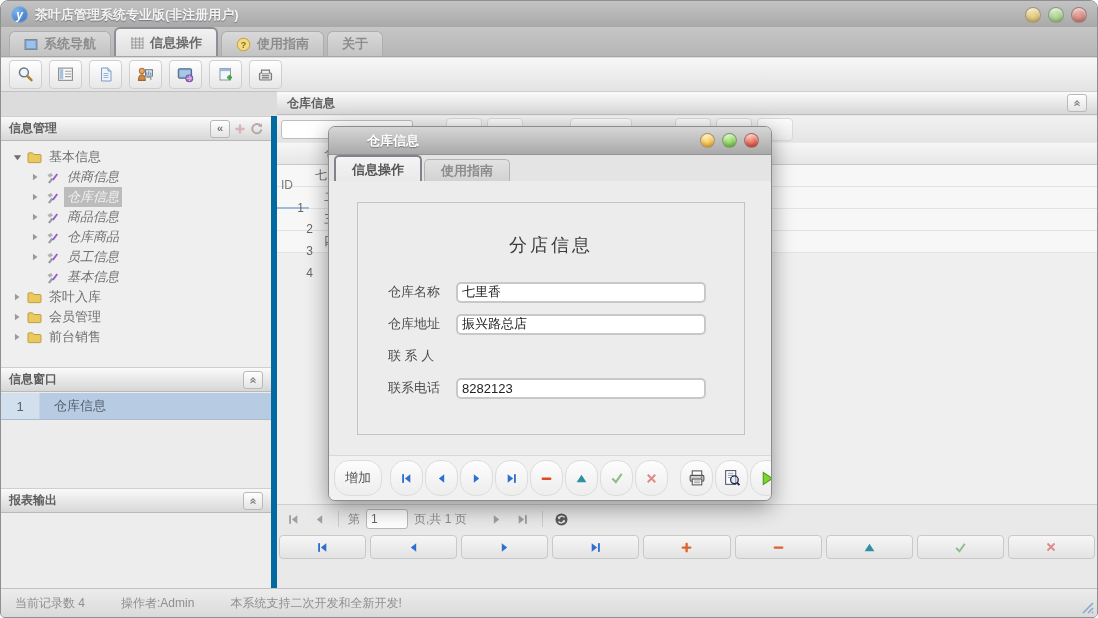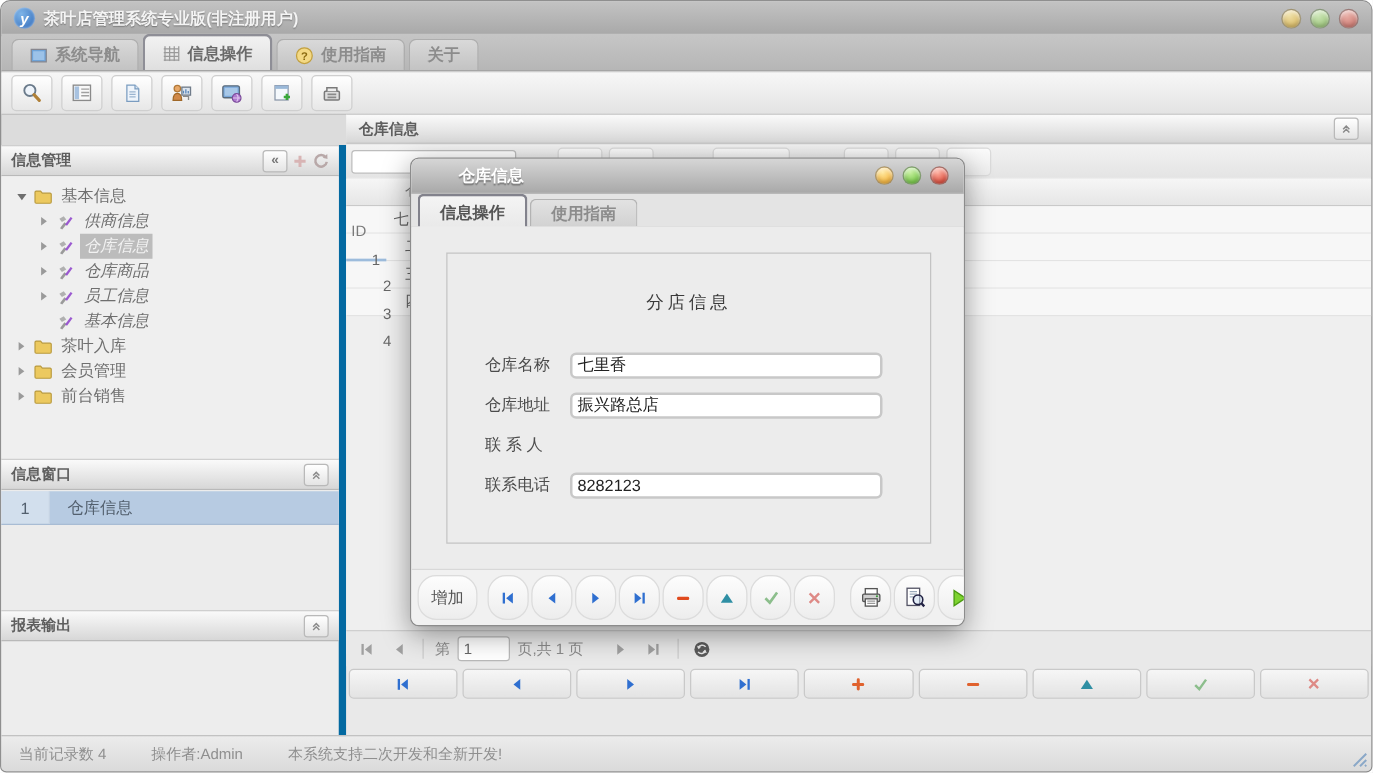--- a/index.html
+++ b/index.html
@@ -106,21 +106,21 @@
   .dtabs{height:26px;background:#e4e4e4;display:flex;align-items:flex-end;padding-left:5px;
     border-bottom:1px solid #ababab;}
   .dtab{height:21px;padding:0 16px;display:flex;align-items:center;font-size:13px;font-weight:bold;color:#8c8c8c;
     background:linear-gradient(#e2e2e2,#d2d2d2);border:1px solid #b3b3b3;border-bottom:none;
     border-radius:5px 5px 0 0;margin-right:2px;}
   .dtab.active{height:25px;background:linear-gradient(#f4f4f4,#e9e9e9);border:2px solid #82828c;
     border-bottom:none;color:#555;margin-bottom:-1px;}
   .dbody{position:absolute;left:0;top:54px;right:0;bottom:44px;background:#ececec;}
   .groupbox{position:absolute;left:28px;top:21px;width:386px;height:231px;border:1px solid #c3c3c3;
     background:#ececec;}
-  .formtitle{text-align:center;margin-top:30px;font-size:14px;color:#3a3a3a;letter-spacing:3px;}
+  .formtitle{text-align:center;margin-top:30px;font-size:18px;color:#3a3a3a;letter-spacing:3px;}
   .frow{position:absolute;left:30px;display:flex;align-items:center;height:22px;}
   .flabel{width:68px;font-size:13px;color:#4c4c4c;flex:none;}
   .fvalue{width:238px;height:17px;background:#fff;border:2px solid #c8c8c8;border-radius:5px;
     font-size:13px;color:#222;padding:0 4px;}
   .dtoolbar{position:absolute;left:0;bottom:0;right:0;height:44px;background:#f1f1f1;border-top:1px solid #d8d8d8;
     display:flex;align-items:center;gap:2px;padding-left:5px;}
   .dbtn{width:31px;height:34px;border:1px solid #dcdcdc;border-radius:15px;background:linear-gradient(#fdfdfd,#ededed);
     display:flex;align-items:center;justify-content:center;flex:none;}
   .dbtn.txt{width:46px;font-size:13px;color:#555;}
   .dbtn.gap{margin-left:10px;}
@@ -289,20 +289,35 @@
               <path d="M3.5 2 L9 6 L3.5 10 Z" fill="#9a9a9a"></path>
             </svg>
           </span>
         <span class="tico">
             <svg width="14" height="13" viewBox="0 0 14 13">
               <path d="M2.5 4 L6 2 L8 4.5 L4.5 6.5 Z" fill="#b0b0b0"></path>
               <path d="M3 11.5 L6.5 6.8 L8.3 8.2 L4.8 12.5 Z" fill="#9a9a9a"></path>
               <path d="M7 8.5 L11.5 2.5 L13 3.6 L8.6 9.6 Z" fill="#9b59d0"></path>
             </svg>
           </span>
+        <span class="tlabel">商品信息</span>
+      </div>
+      <div class="titem lvl1">
+        <span class="tw">
+            <svg width="10" height="10" viewBox="0 0 12 12">
+              <path d="M3.5 2 L9 6 L3.5 10 Z" fill="#9a9a9a"></path>
+            </svg>
+          </span>
+        <span class="tico">
+            <svg width="14" height="13" viewBox="0 0 14 13">
+              <path d="M2.5 4 L6 2 L8 4.5 L4.5 6.5 Z" fill="#b0b0b0"></path>
+              <path d="M3 11.5 L6.5 6.8 L8.3 8.2 L4.8 12.5 Z" fill="#9a9a9a"></path>
+              <path d="M7 8.5 L11.5 2.5 L13 3.6 L8.6 9.6 Z" fill="#9b59d0"></path>
+            </svg>
+          </span>
         <span class="tlabel">仓库商品</span>
       </div>
       <div class="titem lvl1">
         <span class="tw">
             <svg width="10" height="10" viewBox="0 0 12 12">
               <path d="M3.5 2 L9 6 L3.5 10 Z" fill="#9a9a9a"></path>
             </svg>
           </span>
         <span class="tico">
             <svg width="14" height="13" viewBox="0 0 14 13">

